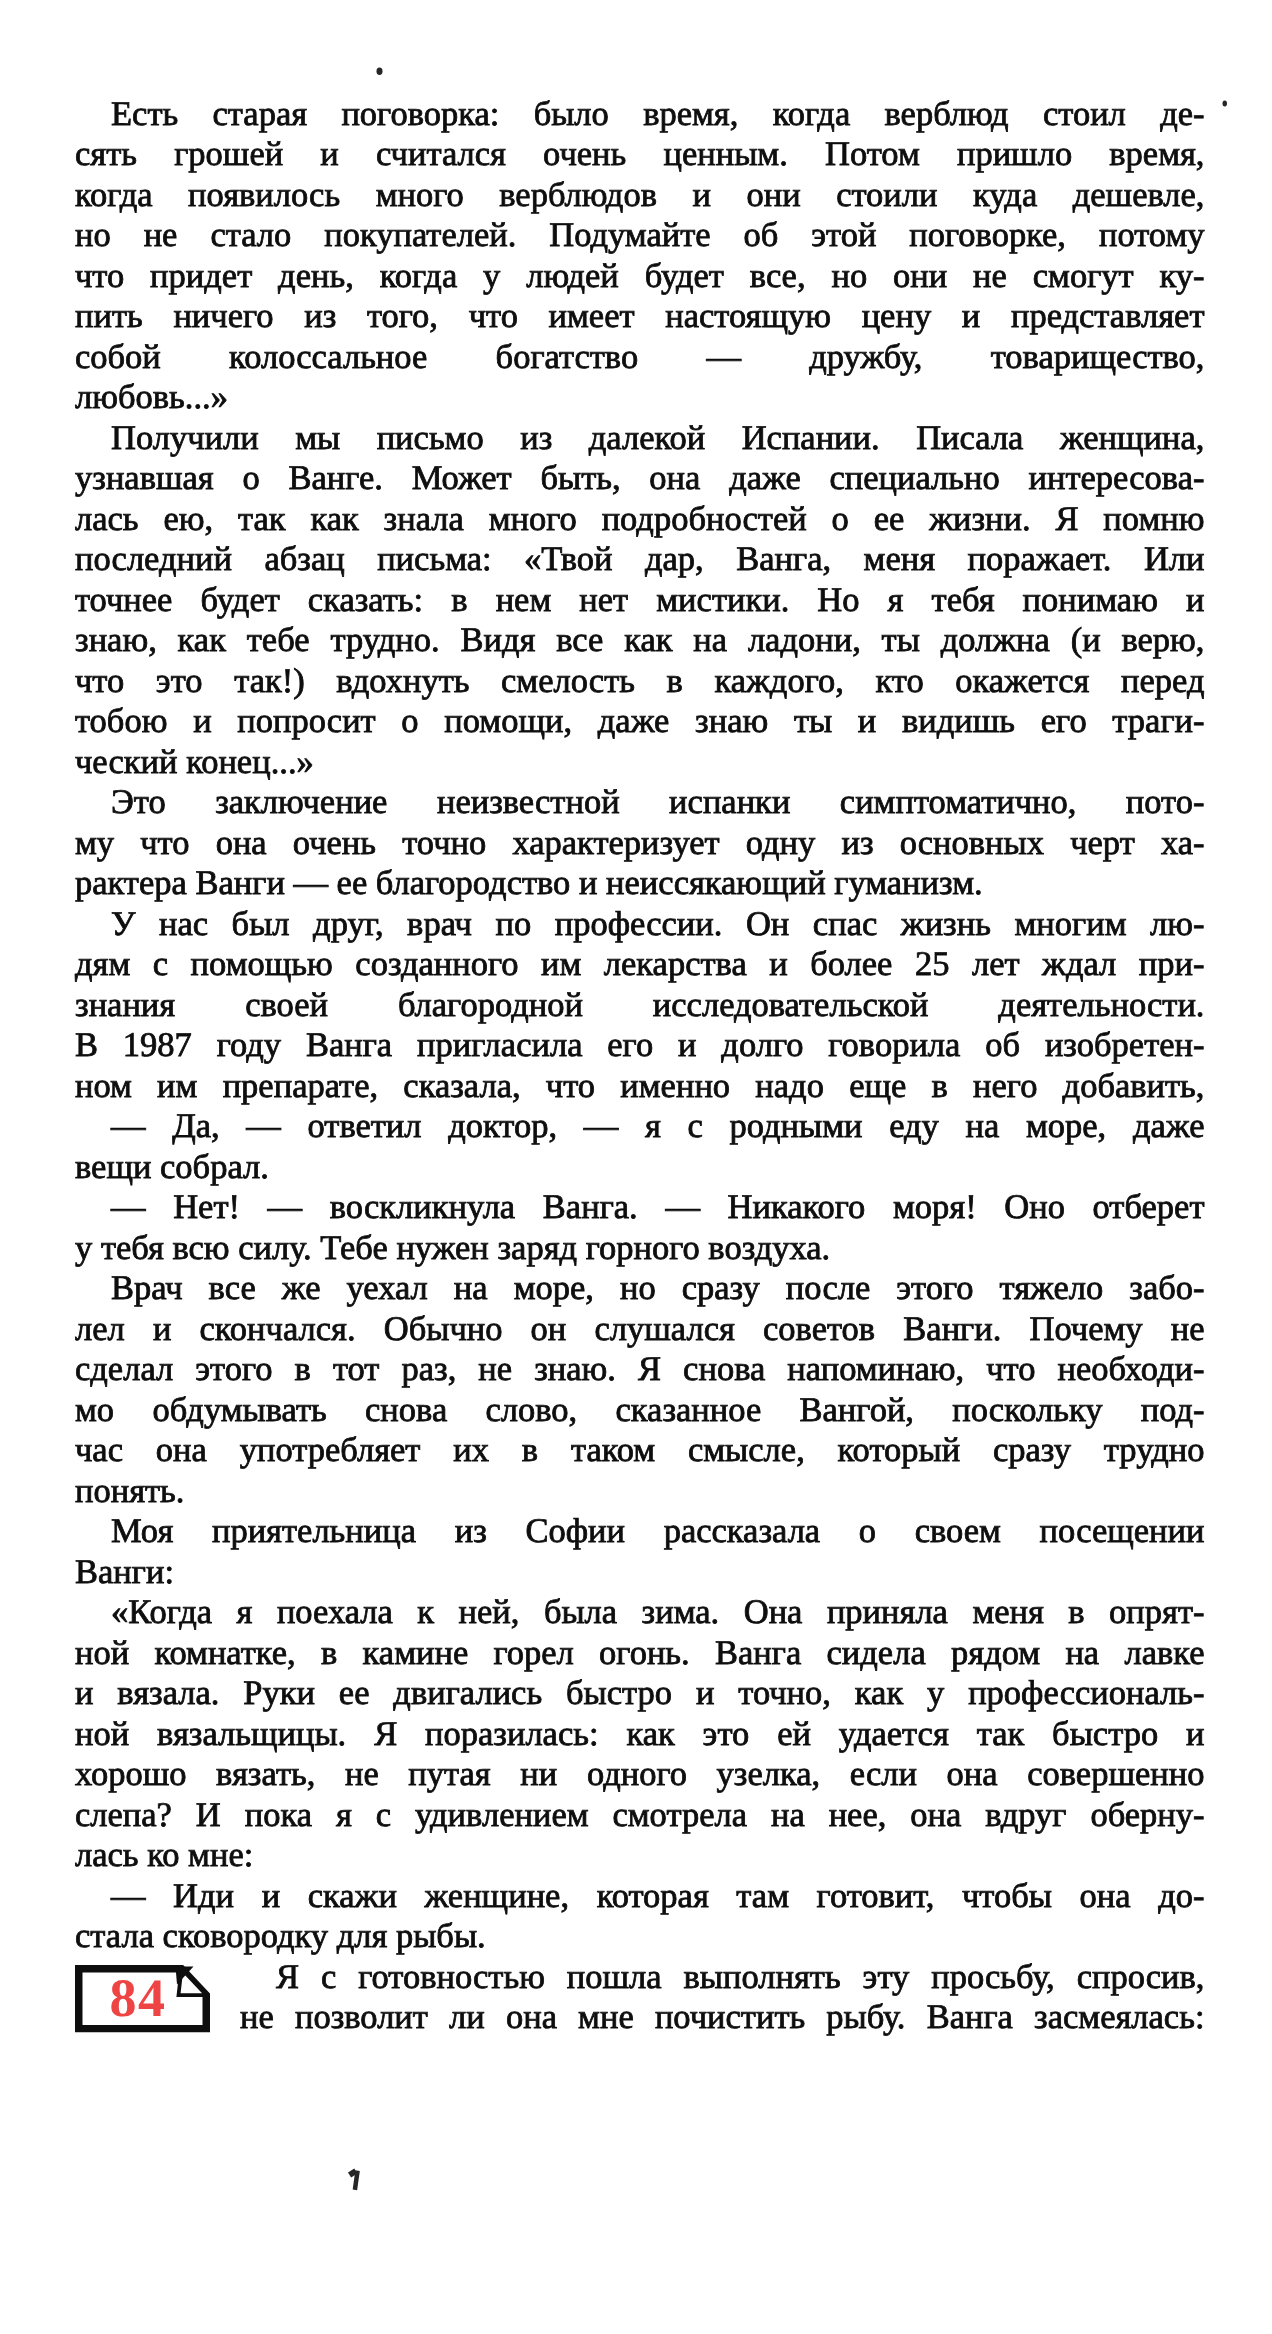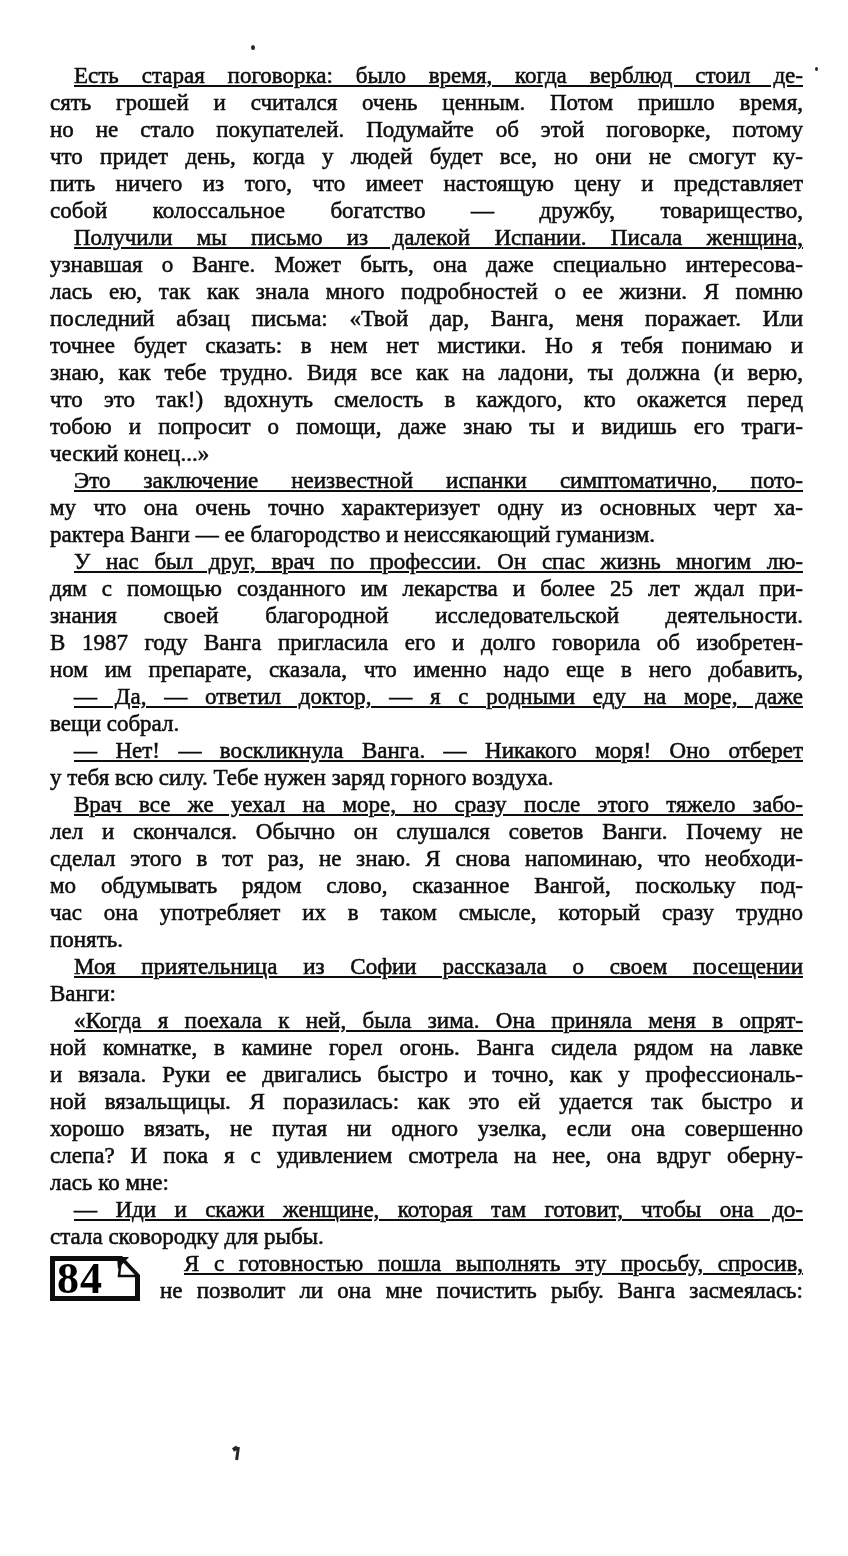--- a/index.html
+++ b/index.html
@@ -28,41 +28,41 @@
     font-size: 23px;
     line-height: 27px;
     -webkit-text-stroke: 0.55px #0e0e0e;
   }
   .para { margin: 0; }
   .line {
     text-align: justify;
     text-align-last: justify;
   }
   .line.endl { text-align-last: left; }
-  .line.first { text-indent: 24px; text-decoration: underline; }
+  .line.first { text-indent: 24px; }
 
   
   .badge {
     float: left;
     width: 90px;
     height: 45px;
     margin: 6px 20px 0 0;
     position: relative;
     -webkit-text-stroke: 0;
   }
   .badge svg { position: absolute; inset: 0; display: block; }
   .badge-num {
     position: absolute;
-    left: 7px;
+    left: 23px;
     top: 1px;
     font-weight: bold;
-    font-size: 44px;
+    font-size: 36px;
     line-height: 43px;
     letter-spacing: 1px;
-    color: #000000;
+    color: #ef4444;
   }
 
   
   .speck { position: absolute; background: #262626; }
   .s1 { left: 251px; top: 45px;  width: 4px; height: 5px;  border-radius: 50%; }
   .s2 { left: 815px; top: 67px;  width: 3px; height: 4px;  border-radius: 50%; }
   .s3 { left: 236px; top: 1447px; width: 3px; height: 13px; transform: rotate(8deg); }
   .s3::before {
     content: "";
     position: absolute;
@@ -76,24 +76,26 @@
 <body>
 
 <div class="page">
   <div class="speck s1"></div>
   <div class="speck s2"></div>
   <div class="speck s3"></div>
   <div class="text-block">
       <div class="para">
         <div class="line first">Есть старая поговорка: было время, когда верблюд стоил де-</div>
         <div class="line">сять грошей и считался очень ценным. Потом пришло время,</div>
+        <div class="line">когда появилось много верблюдов и они стоили куда дешевле,</div>
         <div class="line">но не стало покупателей. Подумайте об этой поговорке, потому</div>
         <div class="line">что придет день, когда у людей будет все, но они не смогут ку-</div>
         <div class="line">пить ничего из того, что имеет настоящую цену и представляет</div>
         <div class="line">собой колоссальное богатство — дружбу, товарищество,</div>
+        <div class="line endl">любовь...»</div>
       </div>
       <div class="para">
         <div class="line first">Получили мы письмо из далекой Испании. Писала женщина,</div>
         <div class="line">узнавшая о Ванге. Может быть, она даже специально интересова-</div>
         <div class="line">лась ею, так как знала много подробностей о ее жизни. Я помню</div>
         <div class="line">последний абзац письма: «Твой дар, Ванга, меня поражает. Или</div>
         <div class="line">точнее будет сказать: в нем нет мистики. Но я тебя понимаю и</div>
         <div class="line">знаю, как тебе трудно. Видя все как на ладони, ты должна (и верю,</div>
         <div class="line">что это так!) вдохнуть смелость в каждого, кто окажется перед</div>
         <div class="line">тобою и попросит о помощи, даже знаю ты и видишь его траги-</div>
@@ -116,21 +118,21 @@
         <div class="line endl">вещи собрал.</div>
       </div>
       <div class="para">
         <div class="line first">— Нет! — воскликнула Ванга. — Никакого моря! Оно отберет</div>
         <div class="line endl">у тебя всю силу. Тебе нужен заряд горного воздуха.</div>
       </div>
       <div class="para">
         <div class="line first">Врач все же уехал на море, но сразу после этого тяжело забо-</div>
         <div class="line">лел и скончался. Обычно он слушался советов Ванги. Почему не</div>
         <div class="line">сделал этого в тот раз, не знаю. Я снова напоминаю, что необходи-</div>
-        <div class="line">мо обдумывать рядом слово, сказанное Вангой, поскольку под-</div>
+        <div class="line">мо обдумывать снова слово, сказанное Вангой, поскольку под-</div>
         <div class="line">час она употребляет их в таком смысле, который сразу трудно</div>
         <div class="line endl">понять.</div>
       </div>
       <div class="para">
         <div class="line first">Моя приятельница из Софии рассказала о своем посещении</div>
         <div class="line endl">Ванги:</div>
       </div>
       <div class="para">
         <div class="line first">«Когда я поехала к ней, была зима. Она приняла меня в опрят-</div>
         <div class="line">ной комнатке, в камине горел огонь. Ванга сидела рядом на лавке</div>

